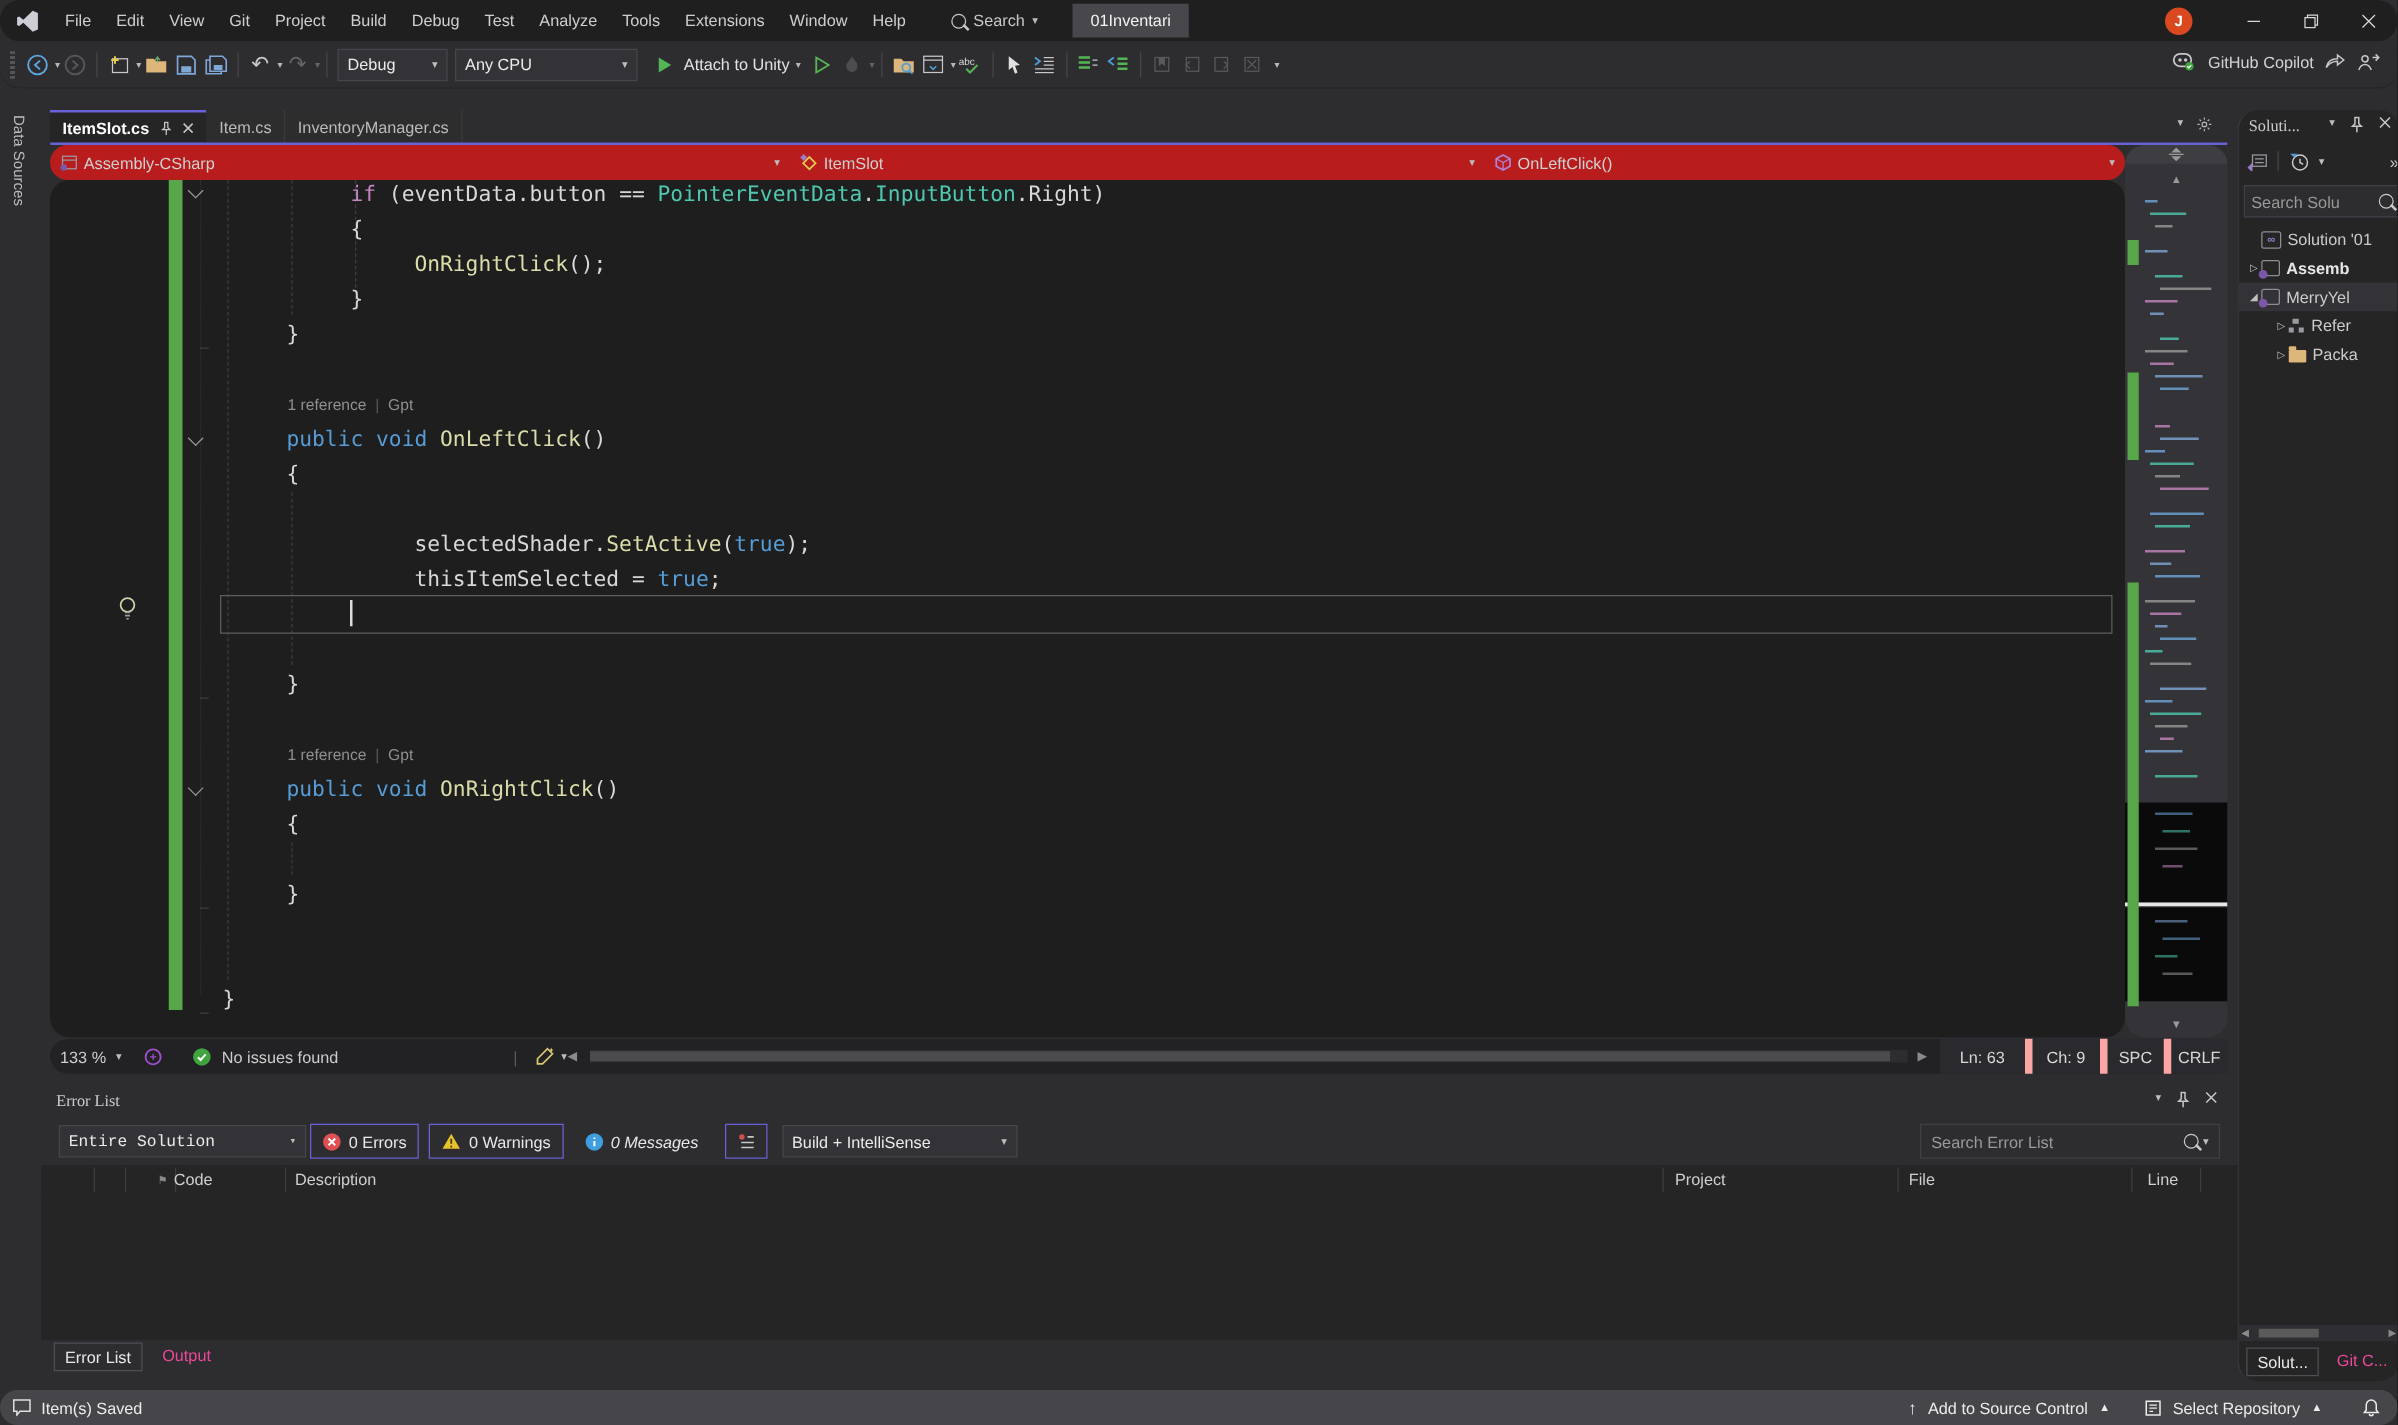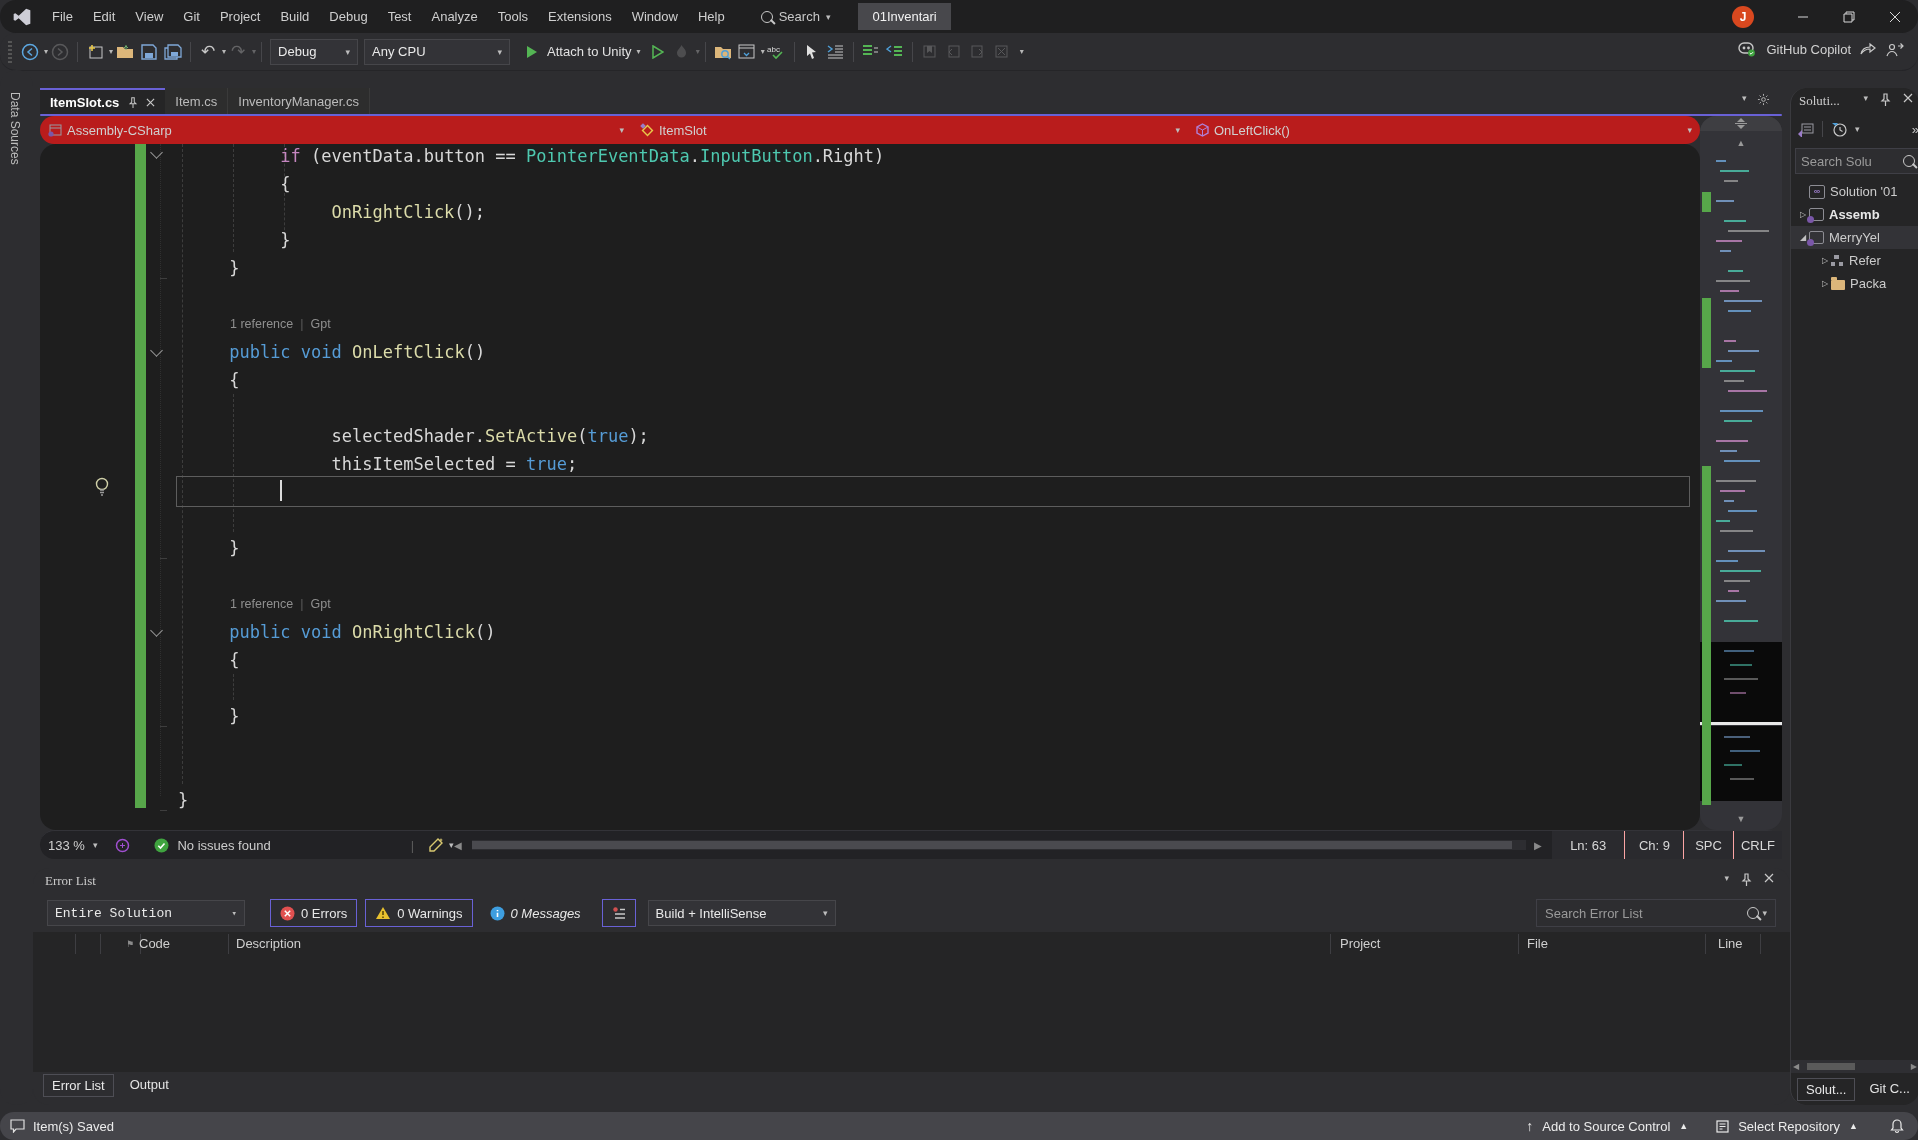--- a/index.html
+++ b/index.html
@@ -71,37 +71,37 @@
   .mm-view{position:absolute;left:0;width:82px;background:#0a0a0a;z-index:1;}
   .mm-sepline{position:absolute;left:0;width:82px;height:3px;background:#e8e8e8;z-index:2;}
   .mm-mark{position:absolute;height:2px;z-index:2;}
 
   
   .edbar{left:40px;top:830px;width:1742px;height:28px;background:#222225;border-top:1px solid #333338;display:flex;align-items:center;}
   .edbar .zoom{padding:0 6px 0 8px;color:#cfcfcf;display:flex;align-items:center;gap:8px;}
   .hscroll-track{position:absolute;left:432px;top:9px;width:1054px;height:10px;background:#2d2d31;}
   .hscroll-thumb{position:absolute;left:0;top:1px;width:1040px;height:8px;background:#4a4a4f;}
   .edinfo{position:absolute;left:1512px;top:0;width:230px;height:28px;background:#2a2a2e;display:flex;}
-  .edcell{display:flex;align-items:center;justify-content:center;color:#d8d8d8;border-left:1px solid #fca5a5;flex:1;}
+  .edcell{display:flex;align-items:center;justify-content:center;color:#d8d8d8;border-left:6px solid #fca5a5;flex:1;}
 
   
   .errpanel{left:33px;top:868px;width:1757px;height:237px;background:#2d2d30;}
   .panel-hdr{position:absolute;left:0;top:0;width:100%;height:26px;display:flex;align-items:center;color:#cccccc;font-family:Liberation Serif, serif;}
   .hdr-icons{position:absolute;right:16px;top:5px;display:flex;gap:12px;color:#c8c8c8;}
   .el-toolbar{position:absolute;left:0;top:28px;width:100%;height:34px;display:flex;align-items:center;}
   .el-btn{display:flex;align-items:center;gap:6px;height:26px;padding:0 9px;color:#e8e8e8;}
   .el-btn.toggled{border:1px solid #6961d6;}
   .el-search{position:absolute;left:1503px;top:3px;width:222px;height:26px;background:#2d2d30;border:1px solid #3f3f46;
              display:flex;align-items:center;color:#9a9a9a;padding:0 8px;justify-content:space-between;}
   .el-colhdr{position:absolute;left:0;top:64px;width:100%;height:24px;background:#252526;border-bottom:1px solid #3a3a3e;color:#cfcfcf;}
   .el-col{position:absolute;top:0;height:24px;line-height:24px;}
   .el-colsep{position:absolute;top:2px;width:1px;height:20px;background:#3e3e42;}
   .el-body{position:absolute;left:0;top:88px;width:100%;height:116px;background:#252526;}
   .panel-tabs{position:absolute;left:10px;top:206px;display:flex;gap:8px;}
-  .ptab{padding:3px 8px;color:#e5e5e5;}
+  .ptab{padding:3px 8px;color:#ec4899;}
   .ptab.active{border:1px solid #4e4e55;color:#e8e8e8;}
 
   
   .sepanel{left:1790px;top:88px;width:128px;height:1017px;background:#252526;border-left:1px solid #3a3a3e;}
   .se-toolbar{position:absolute;left:0;top:26px;width:100%;height:30px;display:flex;align-items:center;gap:8px;padding-left:6px;}
   .se-search{position:absolute;left:4px;top:60px;width:114px;height:24px;background:#2d2d30;border:1px solid #3f3f46;
              display:flex;align-items:center;justify-content:space-between;color:#9a9a9a;padding:0 5px;}
   .se-tree{position:absolute;left:0;top:92px;width:128px;}
   .se-row{height:23px;display:flex;align-items:center;white-space:nowrap;overflow:hidden;color:#cccccc;}
   .se-row.sel{background:#333337;}
@@ -557,21 +557,21 @@
               <path d="M1 1l8 8M9 1 1 9" stroke="#c8c8c8" stroke-width="1.2"></path>
             </svg>
         </span>
       </div>
     </div>
     <div class="el-toolbar">
       <div class="tb-select" style="width:182px;margin-left:14px;font-family:Liberation Mono, monospace;">
         <span>Entire Solution</span>
         <span class="caret9">▾</span>
       </div>
-      <div class="el-btn toggled" style="margin-left:22px;">
+      <div class="el-btn toggled" style="">
         <svg width="15" height="15" viewBox="0 0 15 15">
             <circle cx="7.5" cy="7.5" r="7" fill="#e05050"></circle>
             <path d="M4.8 4.8l5.4 5.4M10.2 4.8 4.8 10.2" stroke="#fff" stroke-width="1.5"></path>
           </svg>
         <span>0 Errors</span>
       </div>
       <div class="el-btn toggled" style="margin-left:8px;">
         <svg width="16" height="14" viewBox="0 0 16 14">
             <path d="M8 1l7 12H1z" fill="#e8c12f"></path>
             <path d="M8 5v4M8 10.5v1.5" stroke="#4a3a00" stroke-width="1.4"></path>

